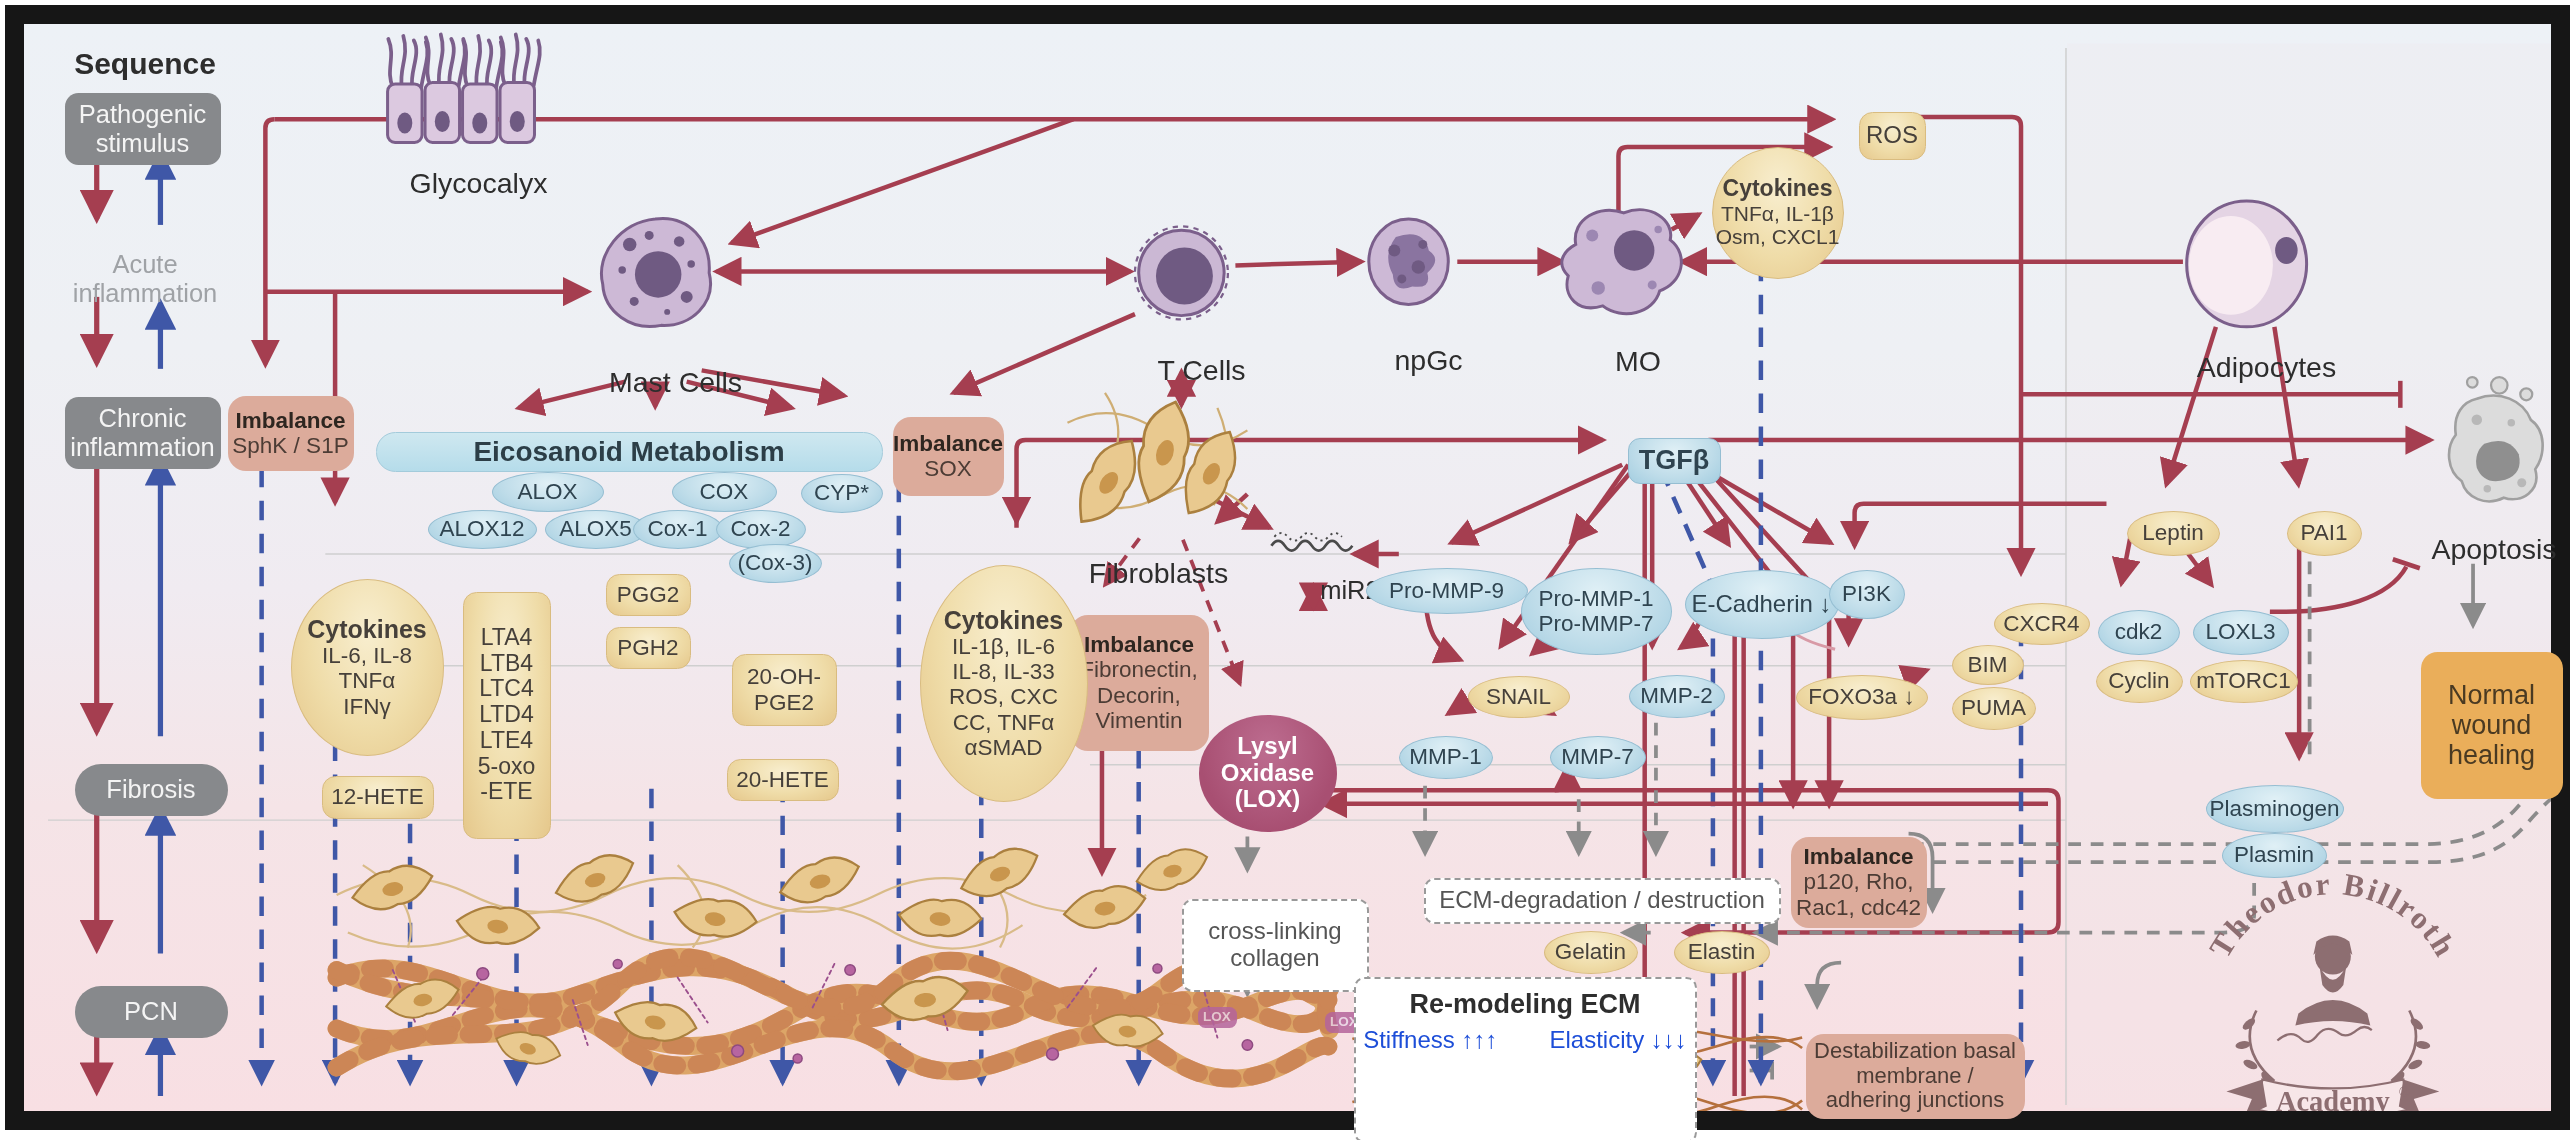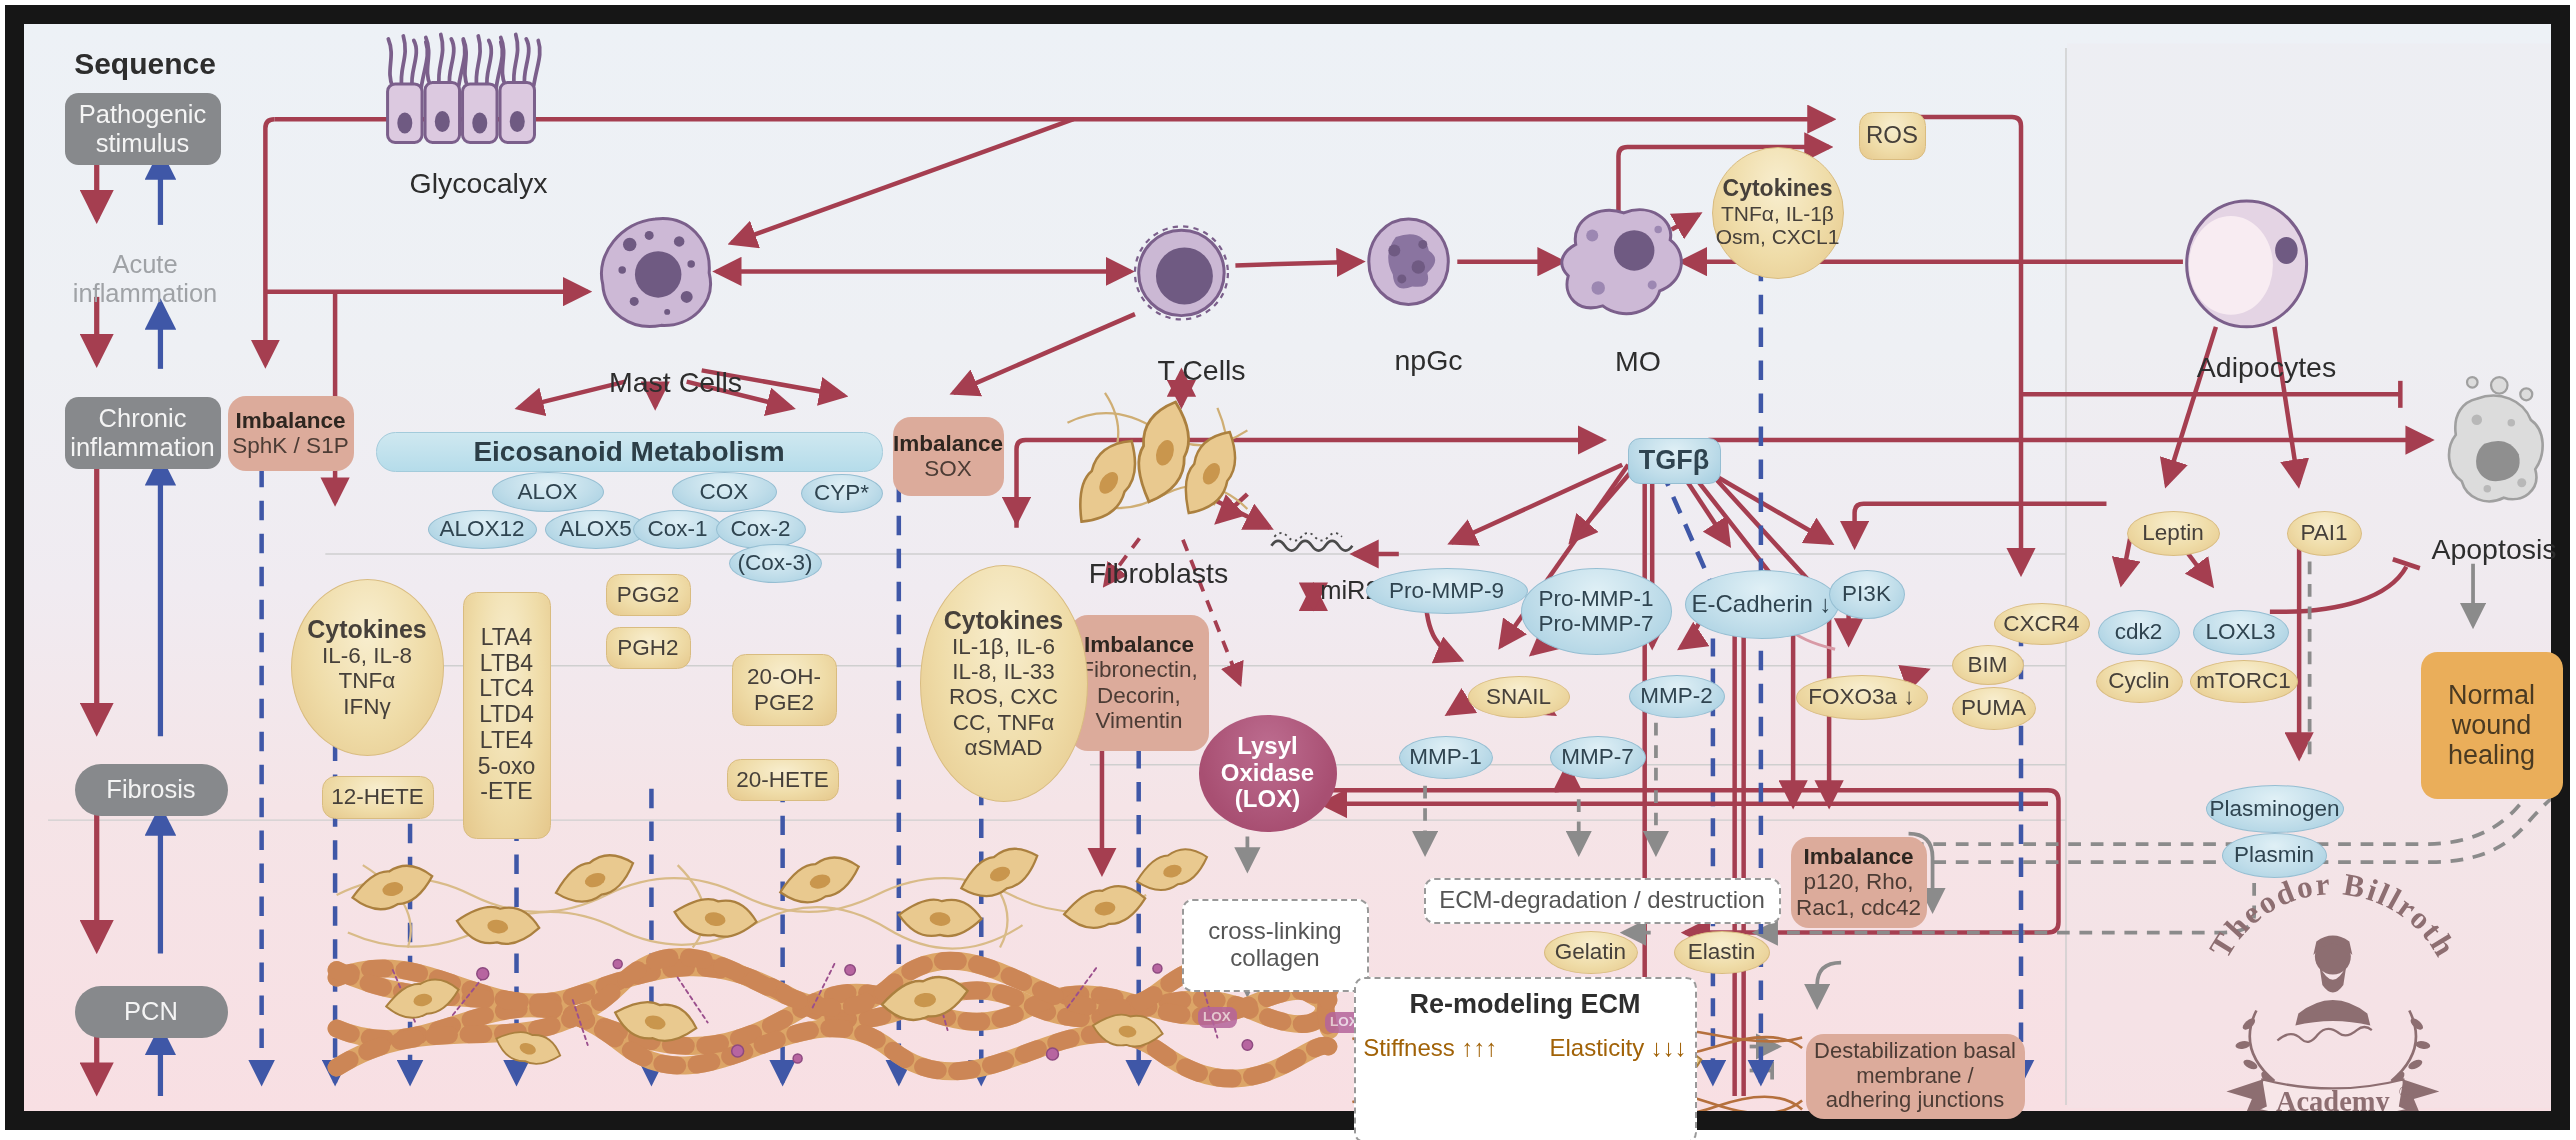--- a/index.html
+++ b/index.html
@@ -499,21 +499,21 @@
 <div class="node loxpill" style="left:1301px;top:988px;width:39px;height:21px;">LOX</div>
 
 <div class="node whitebox" style="left:1400px;top:854px;width:357px;height:46px;">ECM-degradation / destruction</div>
 <div class="node whitebox" style="left:1158px;top:875px;width:187px;height:93px;">cross-linking
 collagen</div>
 <div class="node yellow ell" style="left:1520px;top:907px;width:94px;height:43px;">Gelatin</div>
 <div class="node yellow ell" style="left:1650px;top:907px;width:96px;height:43px;">Elastin</div>
 
 <div class="node whitebox" style="left:1330px;top:953px;width:343px;height:166px;justify-content:flex-start;padding-top:10.5px;">
   <span class="bd" style="font-size:27px;color:#2e2e2e;">Re-modeling ECM</span>
-  <span style="display:flex;gap:52px;margin-top:16px;color:#a16207;">
+  <span style="display:flex;gap:52px;margin-top:8px;color:#1d4ed8;">
     <span>Stiffness ↑↑↑</span>
     <span>Elasticity ↓↓↓</span>
   </span>
 </div>
 
 <div class="node orange" style="left:2397px;top:628px;width:142px;height:147px;">Normal
 wound
 healing</div>
 
 </div>

